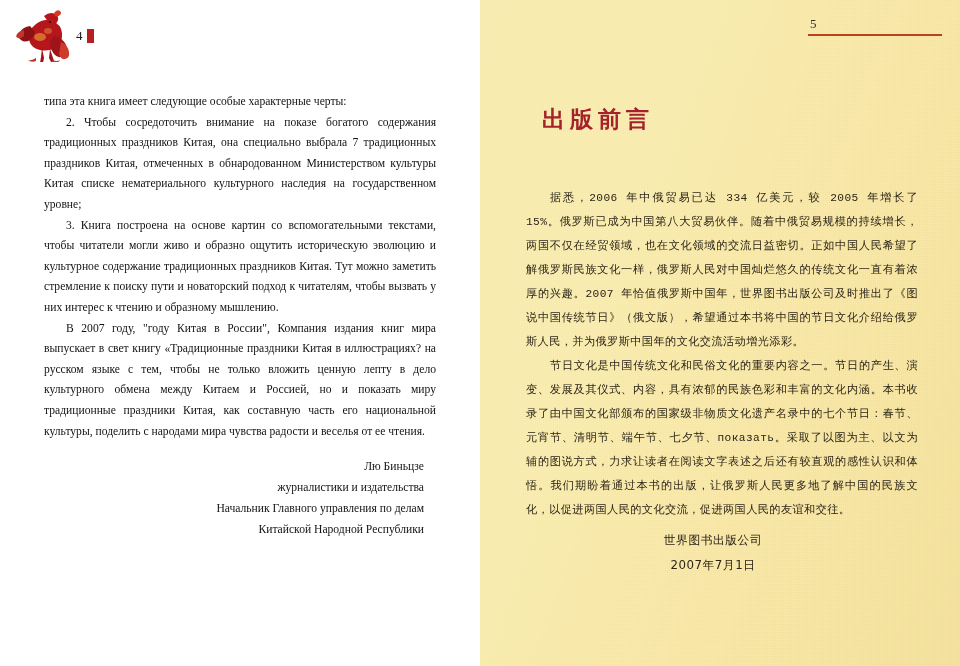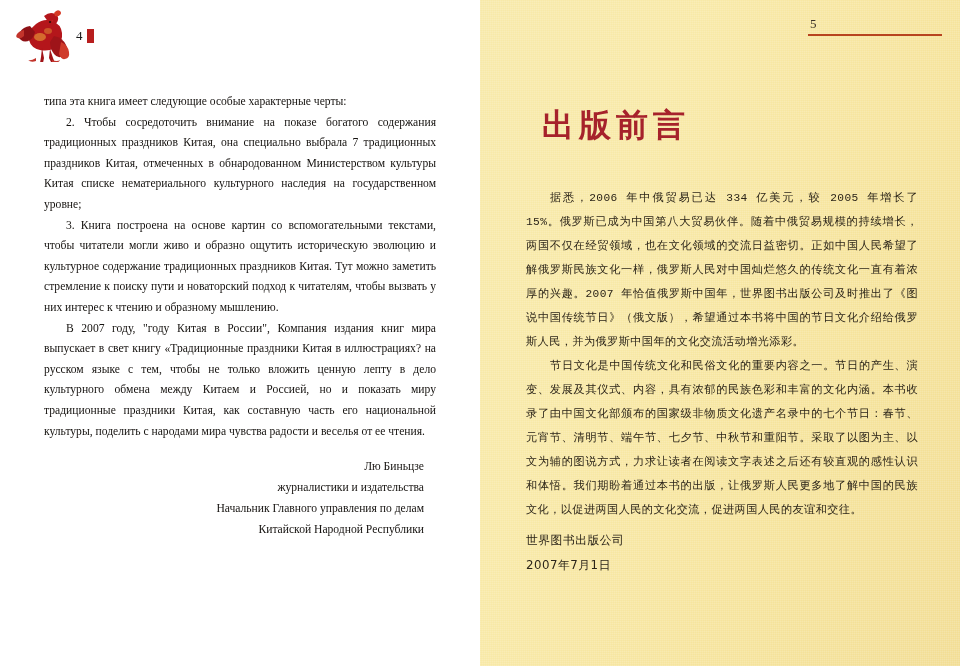--- a/index.html
+++ b/index.html
@@ -130,21 +130,21 @@
     top: 16px;
     width: 134px;
     height: 1.6px;
     background: #b8441f;
   }
 
   #cn-title {
     position: absolute;
     left: 62px;
     top: 104px;
-    font-size: 32px;
+    font-size: 23px;
     letter-spacing: 5px;
     font-weight: bold;
     color: #a6222b;
     font-family: "DejaVu Serif", "Liberation Serif", serif;
   }
 
   #right-body {
     position: absolute;
     left: 46px;
     top: 186px;
@@ -160,21 +160,21 @@
     text-align: justify;
     letter-spacing: 0.4px;
   }
   #right-body p.indent { text-indent: 24px; }
 
   #signature-right {
     position: absolute;
     left: 46px;
     top: 528px;
     width: 392px;
-    text-align: left;
+    text-align: center;
     font-size: 11.8px;
     line-height: 25px;
     color: #2b2418;
     font-family: "DejaVu Sans", "Liberation Sans", sans-serif;
   }
   #signature-right div { padding-right: 18px; letter-spacing: 0.5px; }
 </style>
 </head>
 <body>
 
@@ -230,21 +230,21 @@
 
     <div id="folio-right">
       <span class="num">5</span>
       <span class="rule"></span>
     </div>
 
     <div id="cn-title">出版前言</div>
 
     <div id="right-body">
       <p class="indent">据悉，2006 年中俄贸易已达 334 亿美元，较 2005 年增长了 15%。俄罗斯已成为中国第八大贸易伙伴。随着中俄贸易规模的持续增长，两国不仅在经贸领域，也在文化领域的交流日益密切。正如中国人民希望了解俄罗斯民族文化一样，俄罗斯人民对中国灿烂悠久的传统文化一直有着浓厚的兴趣。2007 年恰值俄罗斯中国年，世界图书出版公司及时推出了《图说中国传统节日》（俄文版），希望通过本书将中国的节日文化介绍给俄罗斯人民，并为俄罗斯中国年的文化交流活动增光添彩。</p>
-      <p class="indent">节日文化是中国传统文化和民俗文化的重要内容之一。节日的产生、演变、发展及其仪式、内容，具有浓郁的民族色彩和丰富的文化内涵。本书收录了由中国文化部颁布的国家级非物质文化遗产名录中的七个节日：春节、元宵节、清明节、端午节、七夕节、中秋节和重阳节。采取了以图为主、以文为辅的图说方式，力求让读者在阅读文字表述之后还有较直观的感性认识和体悟。我们期盼着通过本书的出版，让俄罗斯人民更多地了解中国的民族文化，以促进两国人民的文化交流，促进两国人民的友谊和交往。</p>
+      <p class="indent">节日文化是中国传统文化和民俗文化的重要内容之一。节日的产生、演变、发展及其仪式、内容，具有浓郁的民族色彩和丰富的文化内涵。本书收录了由中国文化部颁布的国家级非物质文化遗产名录中的七个节日：春节、元宵节、清明节、端午节、七夕节、показать。采取了以图为主、以文为辅的图说方式，力求让读者在阅读文字表述之后还有较直观的感性认识和体悟。我们期盼着通过本书的出版，让俄罗斯人民更多地了解中国的民族文化，以促进两国人民的文化交流，促进两国人民的友谊和交往。</p>
     </div>
 
     <div id="signature-right">
       <div>世界图书出版公司</div>
       <div>2007年7月1日</div>
     </div>
   </div>
 
 </div>
 

